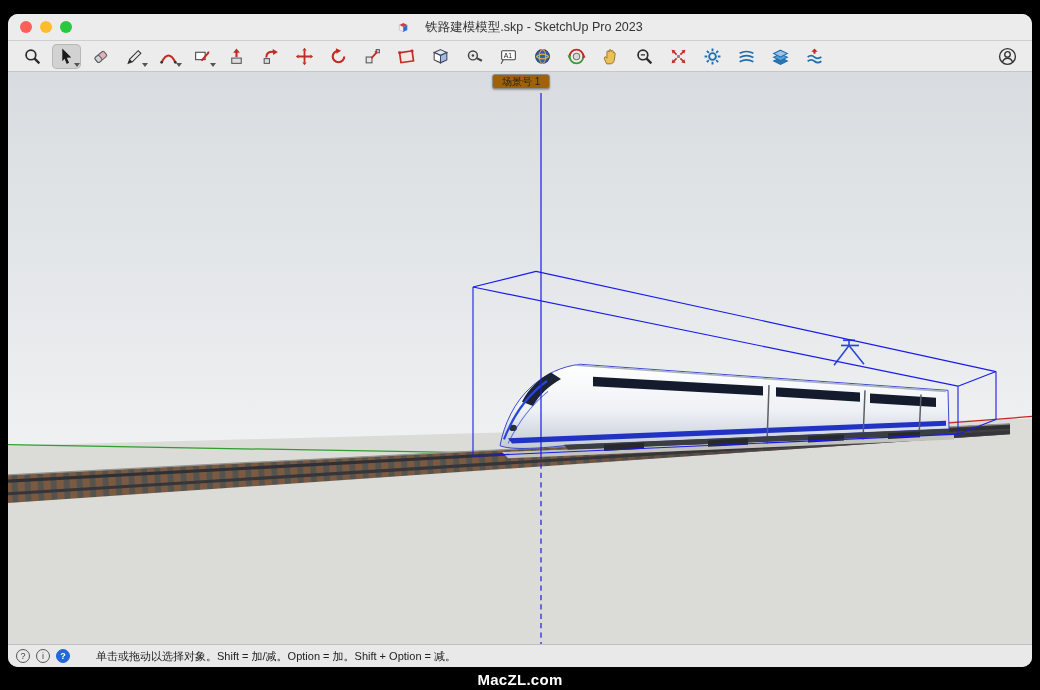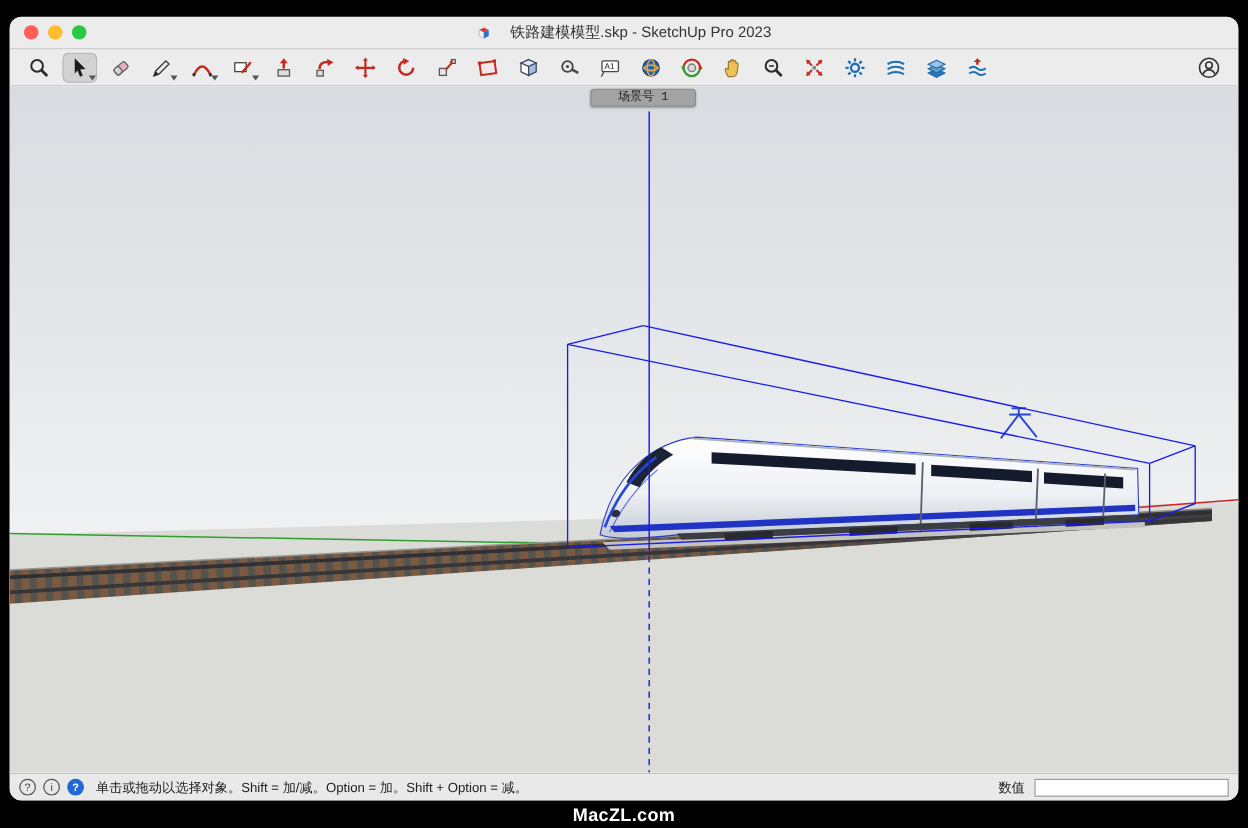--- a/index.html
+++ b/index.html
@@ -42,37 +42,37 @@
   .caret {
     position: absolute; right: 1px; bottom: 2px; width: 0; height: 0;
     border-left: 3px solid transparent; border-right: 3px solid transparent; border-top: 4px solid #555;
   }
   .account { margin-left: auto; }
   
   .viewport { flex: 1 1 auto; position: relative; overflow: hidden; background: #eef0f1; }
   .viewport svg.scene { position: absolute; inset: 0; width: 100%; height: 100%; }
   .scene-tab {
     position: absolute; left: 484px; top: 2px; z-index: 3;
-    background: #a3a3a3; border: 1px solid #8e8e8e; border-radius: 3px;
-    padding: 0 22px; font-size: 10px; line-height: 13px; color: #222;
-    box-shadow: 0 1px 2px rgba(0,0,0,.3); white-space: nowrap; font-family: Liberation Mono, monospace;
+    background: #a16207; border: 1px solid #8e8e8e; border-radius: 3px;
+    padding: 0 9px; font-size: 10px; line-height: 13px; color: #222;
+    box-shadow: 0 1px 2px rgba(0,0,0,.3); white-space: nowrap;
   }
   
   .statusbar {
     height: 23px; background: #e9e9e9; border-top: 1px solid #c0c0c0;
     display: flex; align-items: center; padding: 0 8px; gap: 6px;
     font-size: 11px; color: #222; flex: 0 0 auto;
   }
   .sicon {
     width: 14px; height: 14px; border-radius: 50%; border: 1px solid #555;
     display: flex; align-items: center; justify-content: center;
     font-size: 9px; color: #444; flex: 0 0 auto; line-height: 1;
   }
   .sicon.blue { background: #2268d6; border-color: #2268d6; color: #fff; font-weight: bold; }
-  .hint { margin-left: 4px; }
+  .hint { margin-left: 20px; }
   .meas { margin-left: auto; display: flex; align-items: center; gap: 8px; }
   .meas input { width: 162px; height: 15px; border: 1px solid #9a9a9a; background: #fff; font-size: 11px; padding: 0 3px; }
   
   .watermark {
     position: absolute; left: 0; right: 0; bottom: 2px; text-align: center;
     color: #fff; font-size: 15px; font-weight: 600; letter-spacing: .3px;
   }
 </style>
 </head>
 <body>
@@ -393,21 +393,17 @@
         <line x1="533" y1="366" x2="533" y2="548" stroke-width="1.2" stroke-dasharray="5 4"></line>
       </g>
     </svg>
   </div>
 
   <div class="statusbar">
     <span class="sicon">?</span>
     <span class="sicon">i</span>
     <span class="sicon blue">?</span>
     <span class="hint">单击或拖动以选择对象。Shift = 加/减。Option = 加。Shift + Option = 减。</span>
-    <span class="meas">
-      <span>数值</span>
-      <input type="text" value="" style="">
-    </span>
   </div>
 
 </div>
 
 <div class="watermark">MacZL.com</div>
 
 </body></html>

